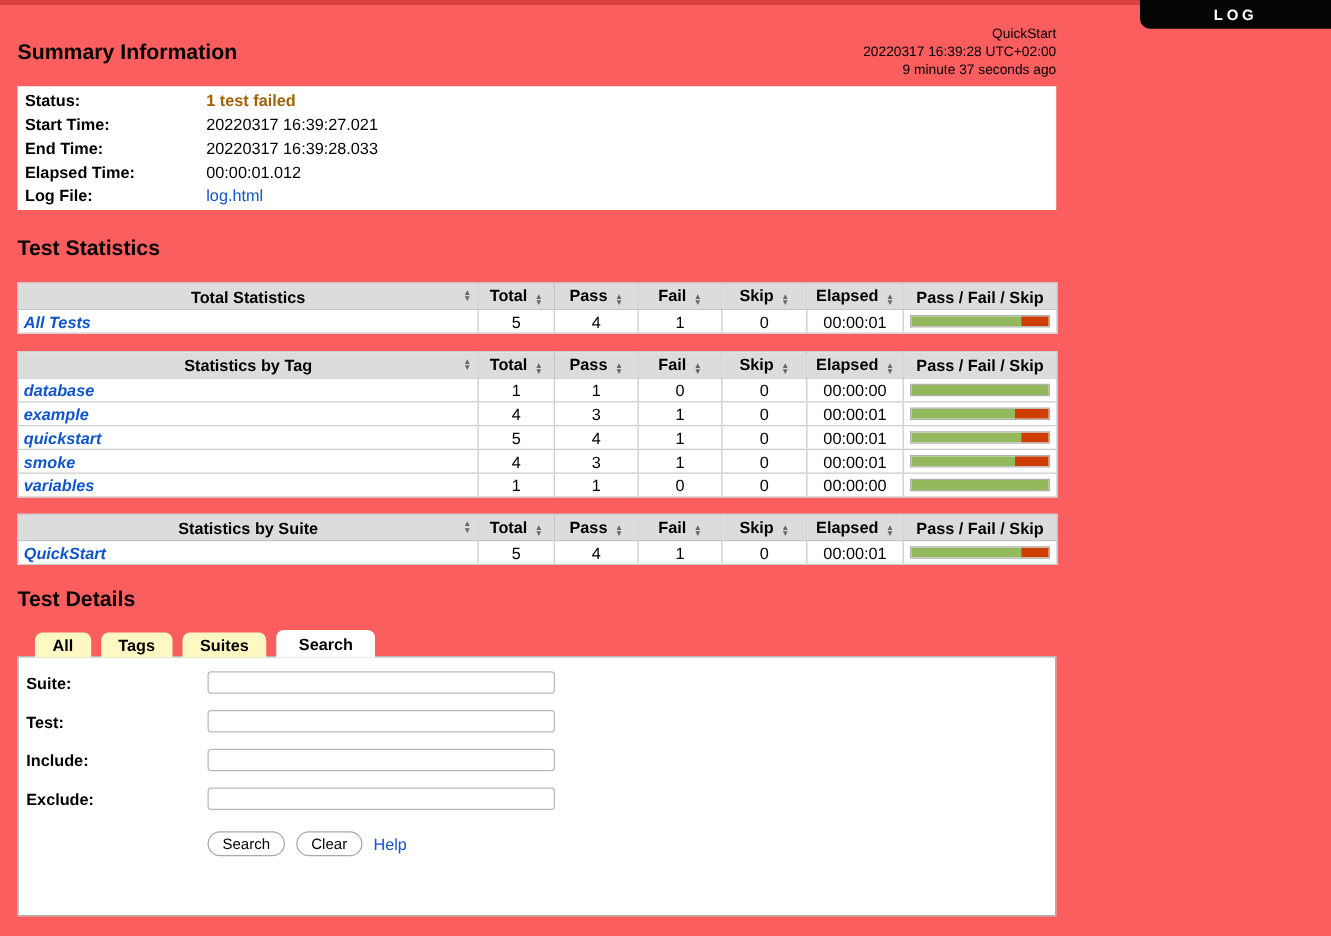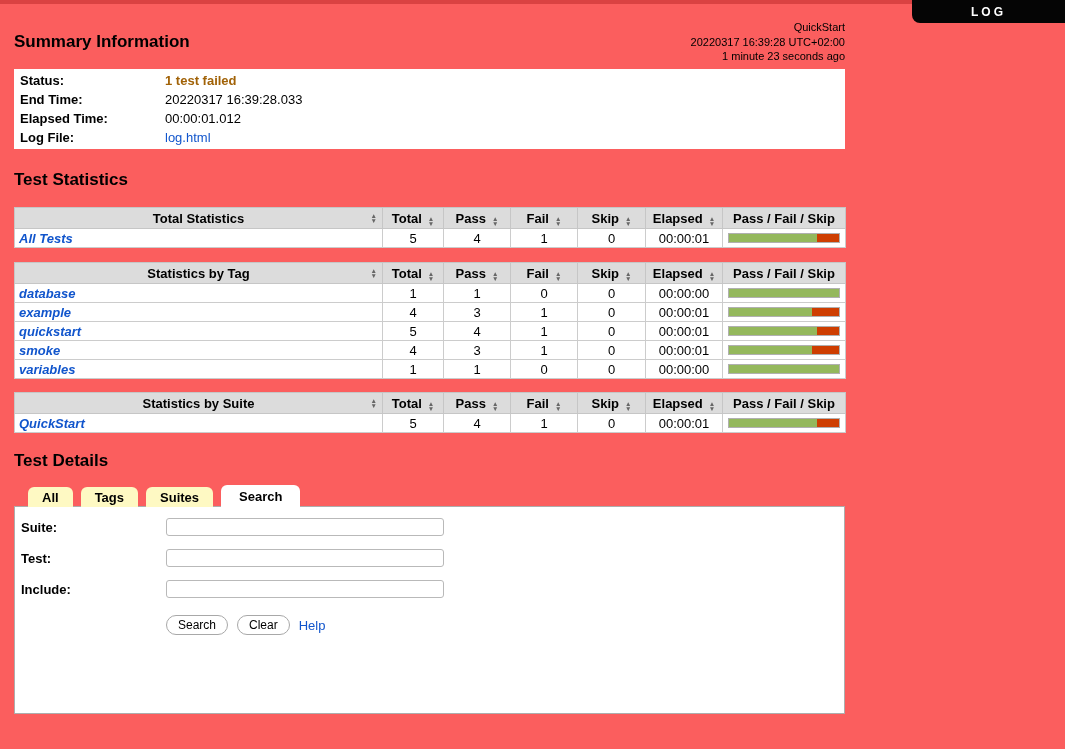--- a/index.html
+++ b/index.html
@@ -96,30 +96,34 @@
 </head>
 <body>
 
 <div class="top-stripe"></div>
 
 <div class="log-btn">LOG</div>
 
 <div class="generated">
   <div>QuickStart</div>
   <div>20220317 16:39:28 UTC+02:00</div>
-  <div>1 minute 23 seconds ago</div>
+  <div>9 minute 37 seconds ago</div>
 </div>
 
 <div class="content">
 
   <h2 class="h2-summary">Summary Information</h2>
   <div class="summary-box">
     <div class="summary-row">
       <span class="lbl">Status:</span>
       <span class="val fail">1 test failed</span>
+    </div>
+    <div class="summary-row">
+      <span class="lbl">Start Time:</span>
+      <span class="val">20220317 16:39:27.021</span>
     </div>
     <div class="summary-row">
       <span class="lbl">End Time:</span>
       <span class="val">20220317 16:39:28.033</span>
     </div>
     <div class="summary-row">
       <span class="lbl">Elapsed Time:</span>
       <span class="val">00:00:01.012</span>
     </div>
     <div class="summary-row">
@@ -372,19 +376,23 @@
       <input type="text" value="" style="">
     </div>
     <div class="form-row">
       <span class="lbl">Test:</span>
       <input type="text" value="" style="">
     </div>
     <div class="form-row">
       <span class="lbl">Include:</span>
       <input type="text" value="" style="">
     </div>
+    <div class="form-row">
+      <span class="lbl">Exclude:</span>
+      <input type="text" value="" style="">
+    </div>
     <div class="btn-row">
       <button class="btn">Search</button>
       <button class="btn">Clear</button>
       <a class="link help">Help</a>
     </div>
   </div>
 </div>
 
 </body></html>

